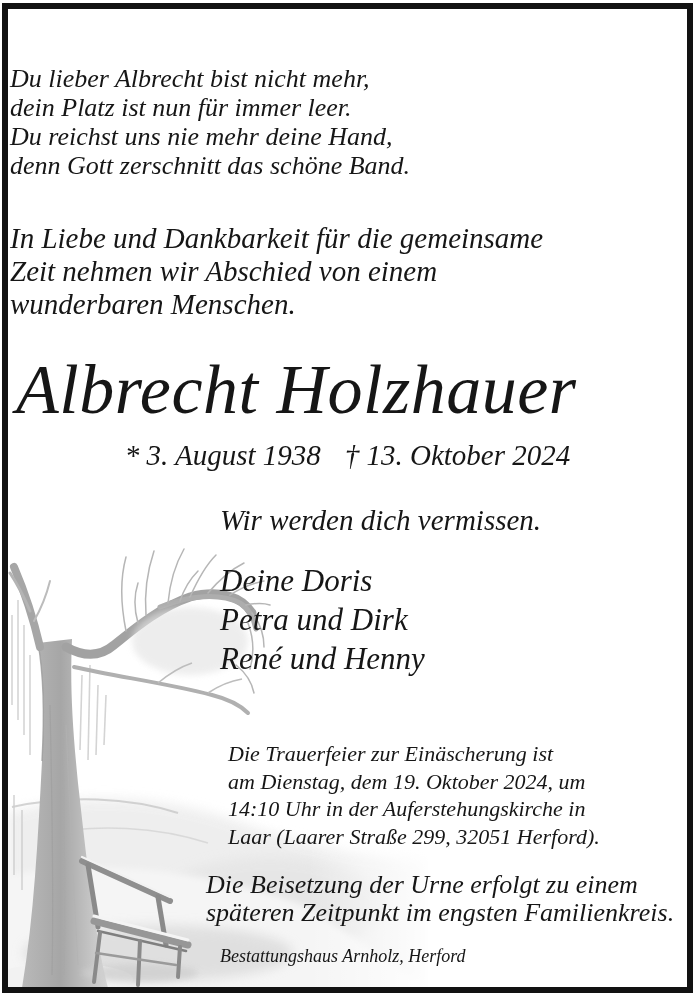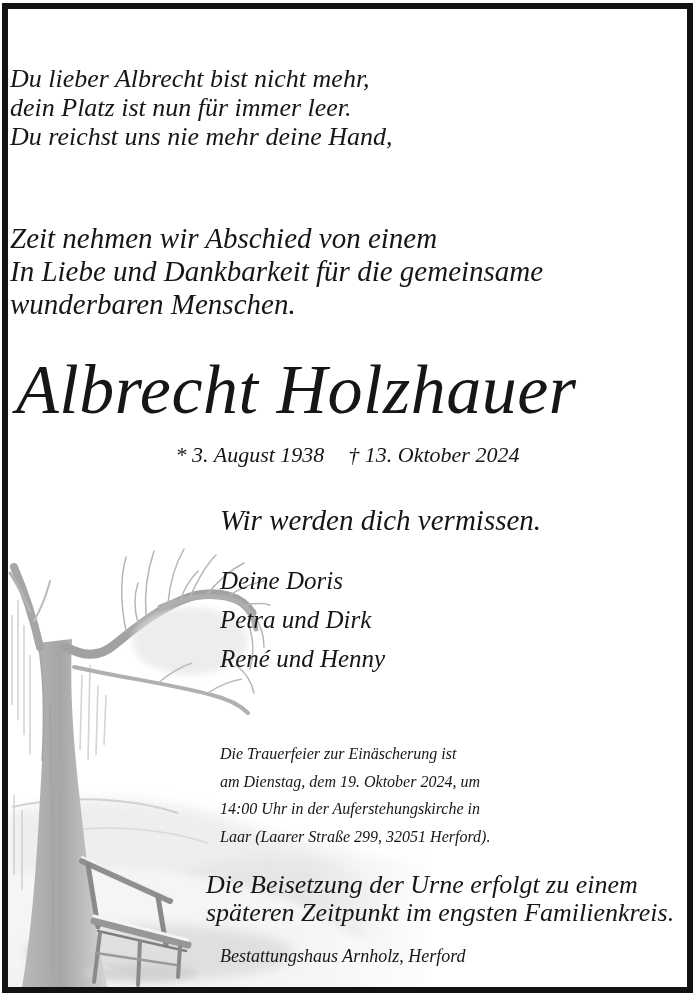--- a/index.html
+++ b/index.html
@@ -18,25 +18,25 @@
     left: 2px; top: 3px;
     width: 679px; height: 978px;
     border: 6px solid #121212;
     pointer-events: none;
     z-index: 2;
   }
   .txt { position: absolute; text-align: left; z-index: 3; }
   .poem      { top: 64px;  left: 10px; right: 14px; font-size: 26px; line-height: 29px; }
   .intro     { top: 222px; left: 10px; right: 14px; font-size: 29px; line-height: 33px; }
   .name      { top: 352px; left: 16px; right: 14px; font-size: 70px; line-height: 76px; letter-spacing: 0.5px; white-space: nowrap; }
-  .dates     { top: 438px; left: 10px; right: 14px; font-size: 22px; line-height: 34px;
+  .dates     { top: 438px; left: 10px; right: 14px; font-size: 29px; line-height: 34px;
                display: flex; justify-content: center; gap: 24px; }
   .farewell  { top: 503px; left: 220px; right: 12px; font-size: 29px; line-height: 34px; }
-  .mourners  { top: 561px; left: 220px; right: 12px; font-size: 25px; line-height: 39px; }
-  .service   { top: 740px; left: 220px; right: 10px; font-size: 16px; line-height: 27.5px; }
+  .mourners  { top: 561px; left: 220px; right: 12px; font-size: 31px; line-height: 39px; }
+  .service   { top: 740px; left: 228px; right: 10px; font-size: 22px; line-height: 27.5px; }
   .urn       { top: 871px; left: 206px; right: 8px;  font-size: 26px; line-height: 27.5px; }
   .home      { top: 945px; left: 220px; right: 12px; font-size: 18px; line-height: 22px; }
   .sketch {
     position: absolute;
     left: 8px; top: 545px;
     width: 420px; height: 443px;
     z-index: 1;
   }
 </style>
 </head>
@@ -139,25 +139,26 @@
       <path d="M88,408 L168,420" stroke="#9a9a9a" stroke-width="2.4" fill="none"></path>
     </g>
 
     <rect x="300" y="0" width="120" height="443" fill="url(#fadeR)" opacity="0.9"></rect>
   </svg>
 
   <div class="txt poem">
     <div>Du lieber Albrecht bist nicht mehr,</div>
     <div>dein Platz ist nun für immer leer.</div>
     <div>Du reichst uns nie mehr deine Hand,</div>
+    <div>denn Gott zerschnitt das schöne Band.</div>
   </div>
 
   <div class="txt intro">
+    <div>In Liebe und Dankbarkeit für die gemeinsame</div>
     <div>Zeit nehmen wir Abschied von einem</div>
-    <div>In Liebe und Dankbarkeit für die gemeinsame</div>
     <div>wunderbaren Menschen.</div>
   </div>
 
   <div class="txt name">Albrecht Holzhauer</div>
 
   <div class="txt dates">
     <span>* 3. August 1938</span>
     <span>† 13. Oktober 2024</span>
   </div>
 
@@ -165,21 +166,21 @@
 
   <div class="txt mourners">
     <div>Deine Doris</div>
     <div>Petra und Dirk</div>
     <div>René und Henny</div>
   </div>
 
   <div class="txt service">
     <div>Die Trauerfeier zur Einäscherung ist</div>
     <div>am Dienstag, dem 19. Oktober 2024, um</div>
-    <div>14:00 Uhr in der Auferstehungskirche in</div>
+    <div>14:10 Uhr in der Auferstehungskirche in</div>
     <div>Laar (Laarer Straße 299, 32051 Herford).</div>
   </div>
 
   <div class="txt home">Bestattungshaus Arnholz, Herford</div>
 
   <div class="txt urn">
     <div>Die Beisetzung der Urne erfolgt zu einem</div>
     <div>späteren Zeitpunkt im engsten Familienkreis.</div>
   </div>
 

